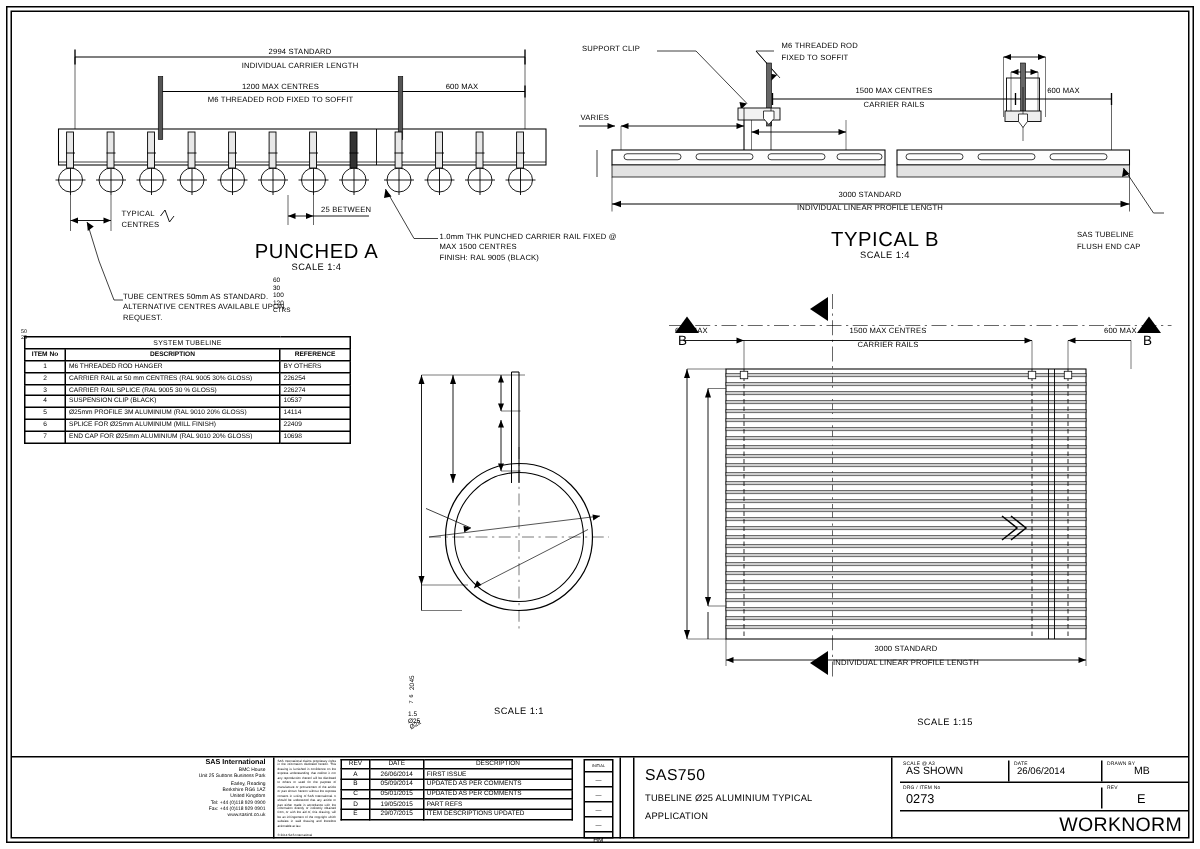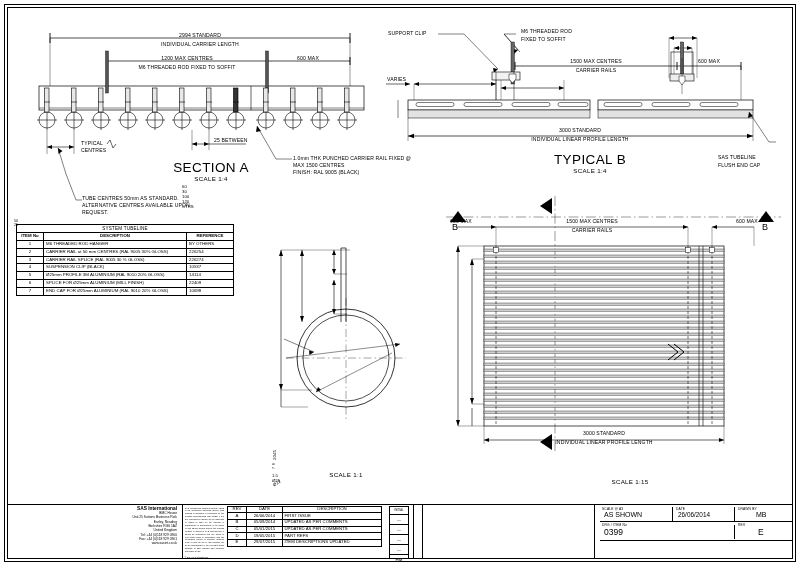--- a/index.html
+++ b/index.html
@@ -188,21 +188,21 @@
     <div class="t" style="left:200px;top:123px;">25 BETWEEN</div>
     <div class="t" style="left:68px;top:181px;">TUBE CENTRES 50mm AS STANDARD.</div>
     <div class="t" style="left:68px;top:188px;">ALTERNATIVE CENTRES AVAILABLE UPON</div>
     <div class="t" style="left:68px;top:195px;">REQUEST.</div>
     <div class="t" style="left:279px;top:141px;">1.0mm THK PUNCHED CARRIER RAIL FIXED @</div>
     <div class="t" style="left:279px;top:148px;">MAX 1500 CENTRES</div>
     <div class="t" style="left:279px;top:155px;">FINISH: RAL 9005 (BLACK)</div>
     <div class="t35" style="left:355px;top:76px;">50</div>
     <div class="t35" style="left:355px;top:103px;">25</div>
   </div>
-  <div class="abs big ctr" style="left:211px;top:160px;">SECTION A</div>
+  <div class="abs big ctr" style="left:211px;top:160px;">PUNCHED A</div>
   <div class="abs scale ctr" style="left:211px;top:175px;">SCALE 1:4</div>
 
   <div class="abs" style="left:386px;top:14px;width:408px;height:170px;">
     <svg width="408" height="170" viewBox="0 0 408 170">
 
       <path d="M52,20 L78,20 L112,55" fill="none" stroke="#000" stroke-width="0.5"></path>
       <path d="M112,55 l-5,-1 l1,5 z" fill="#000"></path>
 
       <path d="M118,20 L130,20 M118,20 L134,38" fill="none" stroke="#000" stroke-width="0.5"></path>
       <line x1="118" y1="20" x2="132" y2="36" stroke="#000" stroke-width="0.5"></line>
@@ -572,40 +572,48 @@
       <div style="font-size:2.6px;text-align:center;border-bottom:0.6px solid #000;height:7px;line-height:7px;">INITIAL</div>
       <div style="font-size:4px;text-align:center;height:9px;line-height:9px;border-bottom:0.6px solid #000;">—</div>
       <div style="font-size:4px;text-align:center;height:9px;line-height:9px;border-bottom:0.6px solid #000;">—</div>
       <div style="font-size:4px;text-align:center;height:9px;line-height:9px;border-bottom:0.6px solid #000;">—</div>
       <div style="font-size:4px;text-align:center;height:9px;line-height:9px;border-bottom:0.6px solid #000;">—</div>
       <div style="font-size:4.4px;text-align:center;height:9px;line-height:9px;">HM</div>
     </div>
 
     <div class="abs" style="left:405px;top:0;width:1px;height:54px;background:#000;"></div>
     <div class="abs" style="left:414px;top:0;width:1px;height:54px;background:#000;"></div>
+    <div class="abs" style="left:422px;top:6px;">
+      <div style="font-size:10.5px;letter-spacing:0.3px;">SAS750</div>
+      <div style="font-size:6.2px;margin-top:6px;letter-spacing:0.15px;">TUBELINE Ø25 ALUMINIUM TYPICAL</div>
+      <div style="font-size:6.2px;margin-top:5px;letter-spacing:0.15px;">APPLICATION</div>
+    </div>
 
     <div class="abs" style="left:586px;top:0;width:1px;height:54px;background:#000;"></div>
     <div class="abs" style="left:592px;top:0;width:192px;height:54px;">
 
       <div class="abs" style="left:0;top:2px;width:192px;height:16px;">
         <div class="abs lbl" style="left:2px;top:0;">SCALE @ A3</div>
         <div class="abs" style="left:4px;top:4px;font-size:7px;">AS SHOWN</div>
         <div class="abs lbl" style="left:76px;top:0;">DATE</div>
         <div class="abs" style="left:78px;top:4px;font-size:6.4px;">26/06/2014</div>
         <div class="abs lbl" style="left:138px;top:0;">DRAWN BY</div>
         <div class="abs" style="left:156px;top:4px;font-size:7px;">MB</div>
         <div class="abs" style="left:72px;top:0;width:1px;height:14px;background:#000;"></div>
         <div class="abs" style="left:134px;top:0;width:1px;height:14px;background:#000;"></div>
         <div class="abs" style="left:0;top:14px;width:192px;height:1px;background:#000;"></div>
       </div>
 
       <div class="abs" style="left:0;top:18px;width:192px;height:18px;">
         <div class="abs lbl" style="left:2px;top:0;">DRG / ITEM No</div>
-        <div class="abs" style="left:4px;top:4px;font-size:8.5px;">0399</div>
+        <div class="abs" style="left:4px;top:4px;font-size:8.5px;">0273</div>
         <div class="abs lbl" style="left:138px;top:0;">REV</div>
         <div class="abs" style="left:158px;top:4px;font-size:8.5px;">E</div>
         <div class="abs" style="left:134px;top:2px;width:1px;height:14px;background:#000;"></div>
         <div class="abs" style="left:0;top:17px;width:192px;height:1px;background:#000;"></div>
       </div>
 
+      <div class="abs" style="left:0;top:37px;width:192px;height:17px;">
+        <div class="abs" style="right:4px;top:0;font-size:13px;letter-spacing:0.2px;">WORKNORM</div>
+      </div>
     </div>
   </div>
 </div>
 
 </body></html>

